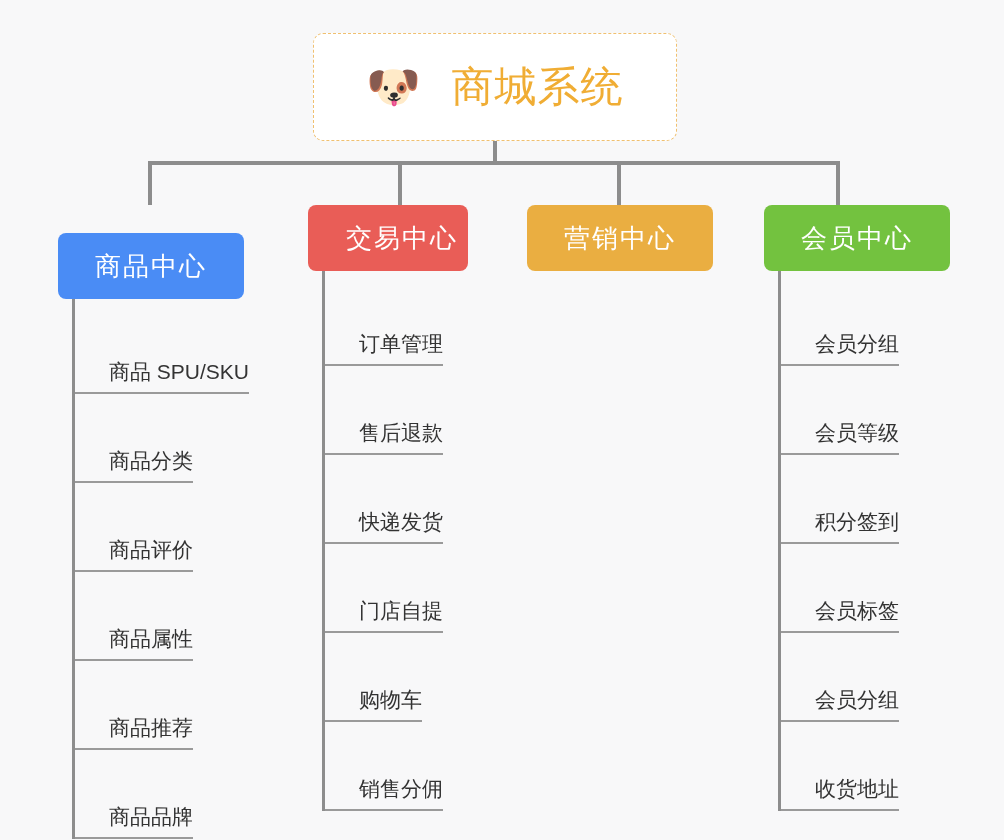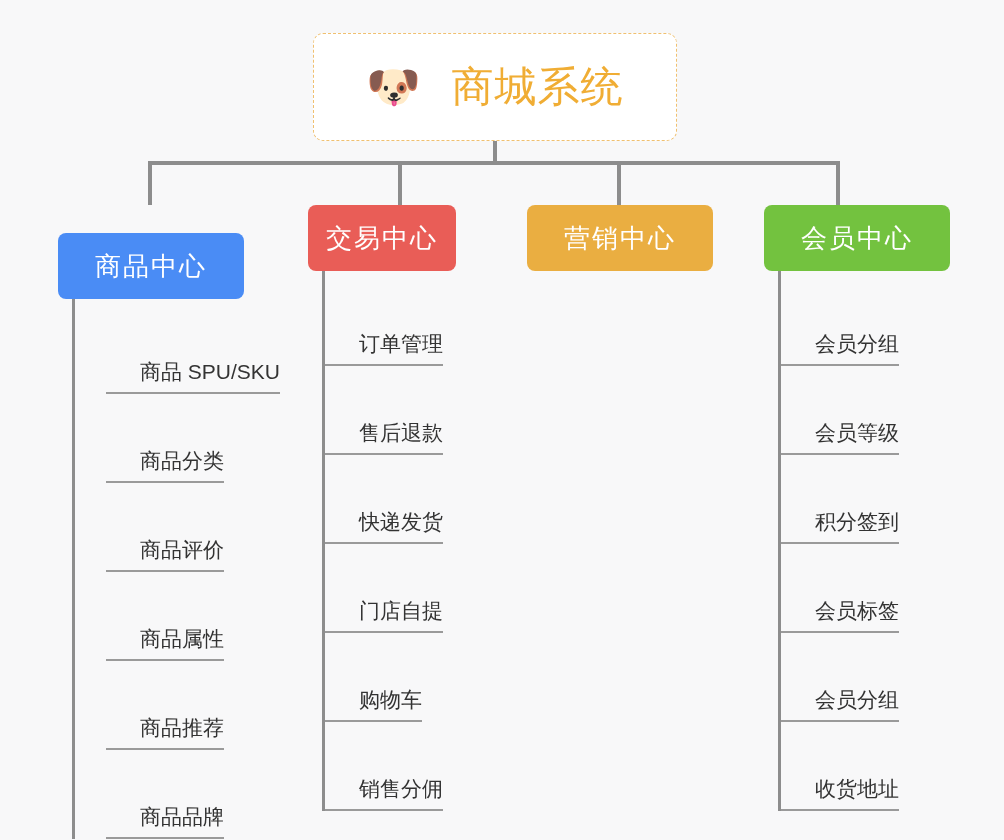--- a/index.html
+++ b/index.html
@@ -94,21 +94,21 @@
     display: flex;
     align-items: center;
     justify-content: center;
     color: #ffffff;
     font-size: 26px;
     letter-spacing: 2px;
     box-sizing: border-box;
     padding: 0 10px;
   }
   .col-1 .cat-header { width: 186px; }
-  .col-2 .cat-header { width: 148px; }
+  .col-2 .cat-header { width: 160px; justify-content: flex-end; }
   .col-3 .cat-header { width: 186px; justify-content: center; }
   .col-4 .cat-header { width: 186px; }
 
   
   .leaf-list {
     position: relative;
     margin-left: 14px;
     border-left: 3px solid #8d8d8d;
     padding-top: 6px;
   }
@@ -147,21 +147,21 @@
   <div class="conn conn-bus" style="background: rgb(141, 141, 141);"></div>
   <div class="conn conn-drop drop-1" style="background: rgb(141, 141, 141);"></div>
   <div class="conn conn-drop drop-2" style="background: rgb(141, 141, 141);"></div>
   <div class="conn conn-drop drop-3" style="background: rgb(141, 141, 141);"></div>
   <div class="conn conn-drop drop-4" style="background: rgb(141, 141, 141);"></div>
 
   <div class="column col-1">
     <div class="cat-header" style="background: rgb(74, 140, 245);">
       <span>商品中心</span>
     </div>
-    <div class="leaf-list" style="border-left-color: rgb(141, 141, 141); padding-left: 31px;">
+    <div class="leaf-list" style="border-left-color: rgb(141, 141, 141);">
       <div class="leaf-item">
           <span class="leaf-label">商品 SPU/SKU</span>
         </div>
       <div class="leaf-item">
           <span class="leaf-label">商品分类</span>
         </div>
       <div class="leaf-item">
           <span class="leaf-label">商品评价</span>
         </div>
       <div class="leaf-item">

